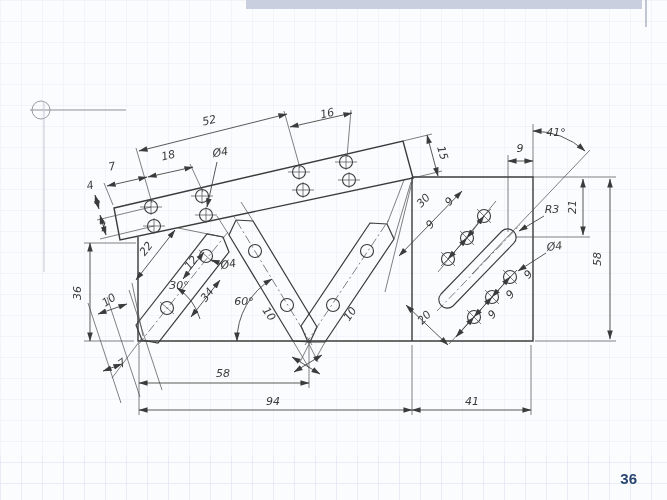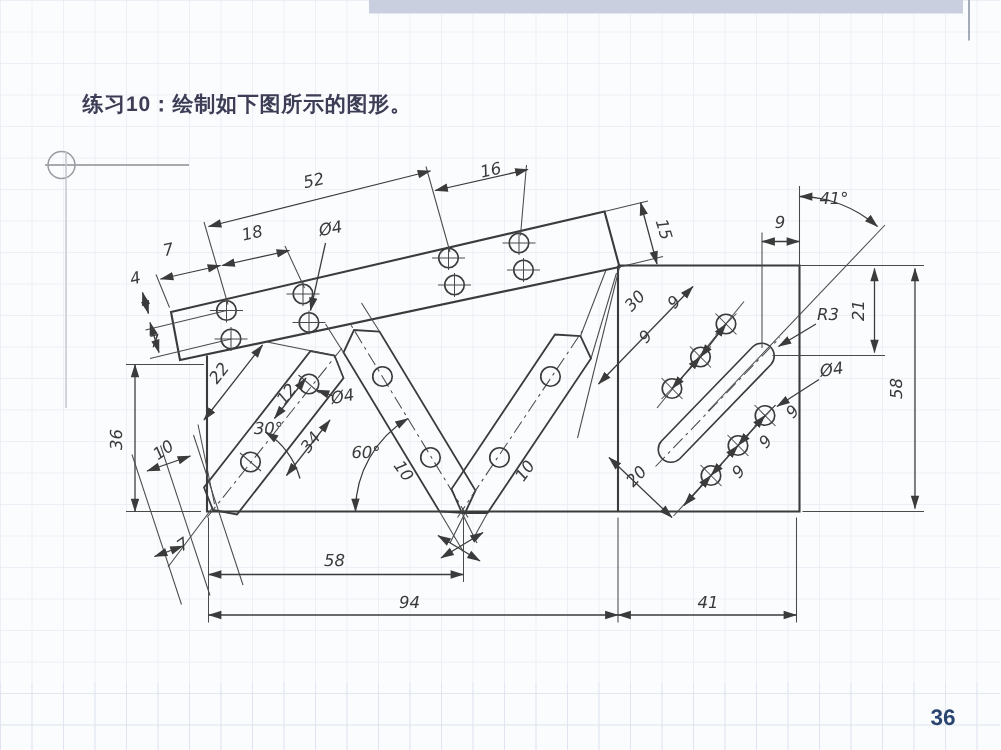--- a/index.html
+++ b/index.html
@@ -49,21 +49,20 @@
         <path d="M21 0 H0 V21" fill="none" stroke="#dde3ef" stroke-width="1"></path>
       </pattern>
     </defs>
     <rect x="0" y="0" width="667" height="500" fill="url(#grid)"></rect>
     <rect x="0" y="455" width="667" height="45" fill="url(#grid2)"></rect>
     <line x1="646" y1="0" x2="646" y2="27" stroke="#9aa2b2" stroke-width="1.2"></line>
   </svg>
 
   <div class="accent-bar" style="background:#c9cfde"></div>
 
-  <div class="slide-title" style="color:#3d3d55">练习10：绘制如下图所示的图形。</div>
 
   <div class="page-number" style="color:#29456f">36</div>
 
   <svg width="667" height="500" style="position:absolute;inset:0">
     <defs>
       <marker id="mE" viewBox="0 0 10 8" refX="9.5" refY="4" markerWidth="11" markerHeight="8.5" orient="auto">
         <path d="M0,0.9 L10,4 L0,7.1 Z" fill="#3b3b3b"></path>
       </marker>
       <marker id="mS" viewBox="0 0 10 8" refX="0.5" refY="4" markerWidth="11" markerHeight="8.5" orient="auto">
         <path d="M10,0.9 L0,4 L10,7.1 Z" fill="#3b3b3b"></path>

